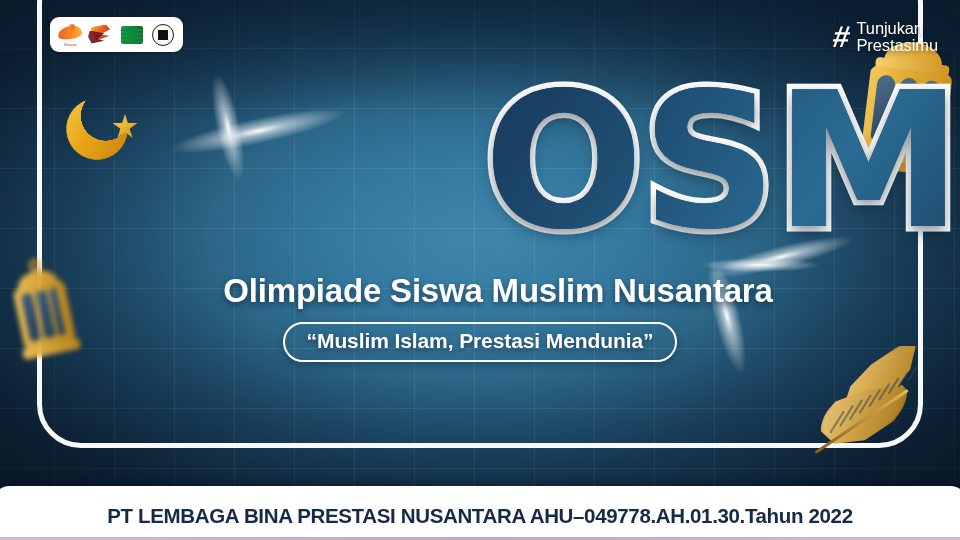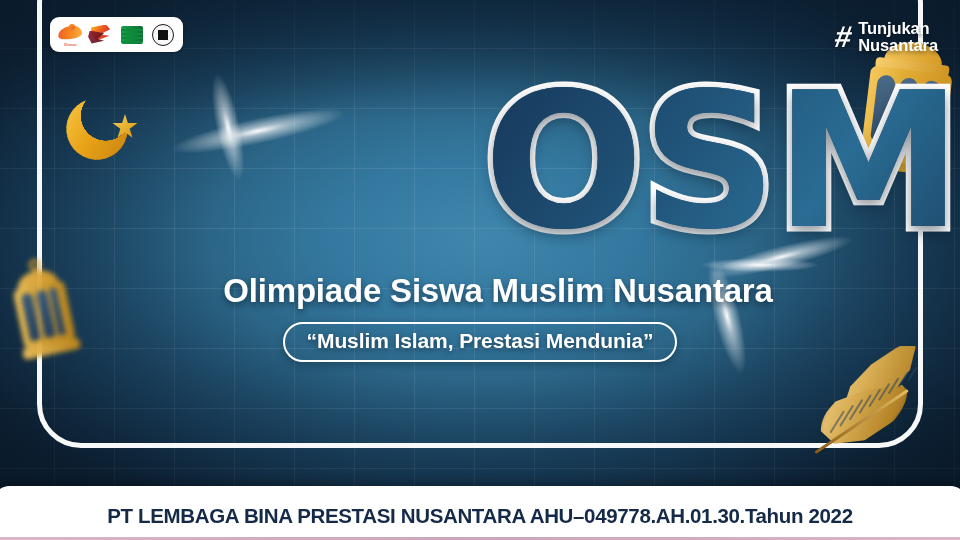--- a/index.html
+++ b/index.html
@@ -114,21 +114,21 @@
     display:flex; align-items:center; gap:7px;
     z-index:6;
   }
   #hashtag .hash {
     font-size:30px; font-weight:900; color:#ffffff; line-height:1;
     transform:skewX(-9deg);
     text-shadow:0 2px 4px rgba(0,0,0,0.45);
   }
   #hashtag .ht-words { line-height:1.02; text-shadow:0 2px 4px rgba(0,0,0,0.45); }
   #hashtag .ht-words span {
-    display:block; color:#fff; font-weight:700;
+    display:block; color:#fff; font-weight:400;
     font-size:16.5px; letter-spacing:-0.1px;
   }
 
   
   .deco { position:absolute; pointer-events:none; }
 
   
   #crescent { left:66px; top:98px; width:74px; height:74px; }
   #crescent .moon {
     position:absolute; left:0; top:0; width:62px; height:62px;
@@ -394,21 +394,21 @@
     <div class="lg lg-seal">
       <div class="ring"></div>
       <div class="sq"></div>
     </div>
   </div>
 
   <div id="hashtag">
     <div class="hash">#</div>
     <div class="ht-words">
       <span>Tunjukan</span>
-      <span>Nusantara</span>
+      <span>Prestasimu</span>
     </div>
   </div>
 
   <div id="osm-wrap">
     <div style="position:relative; display:inline-block;">
       <div id="osm">OSM</div>
       <div id="osm-fill">OSM</div>
     </div>
   </div>
 

